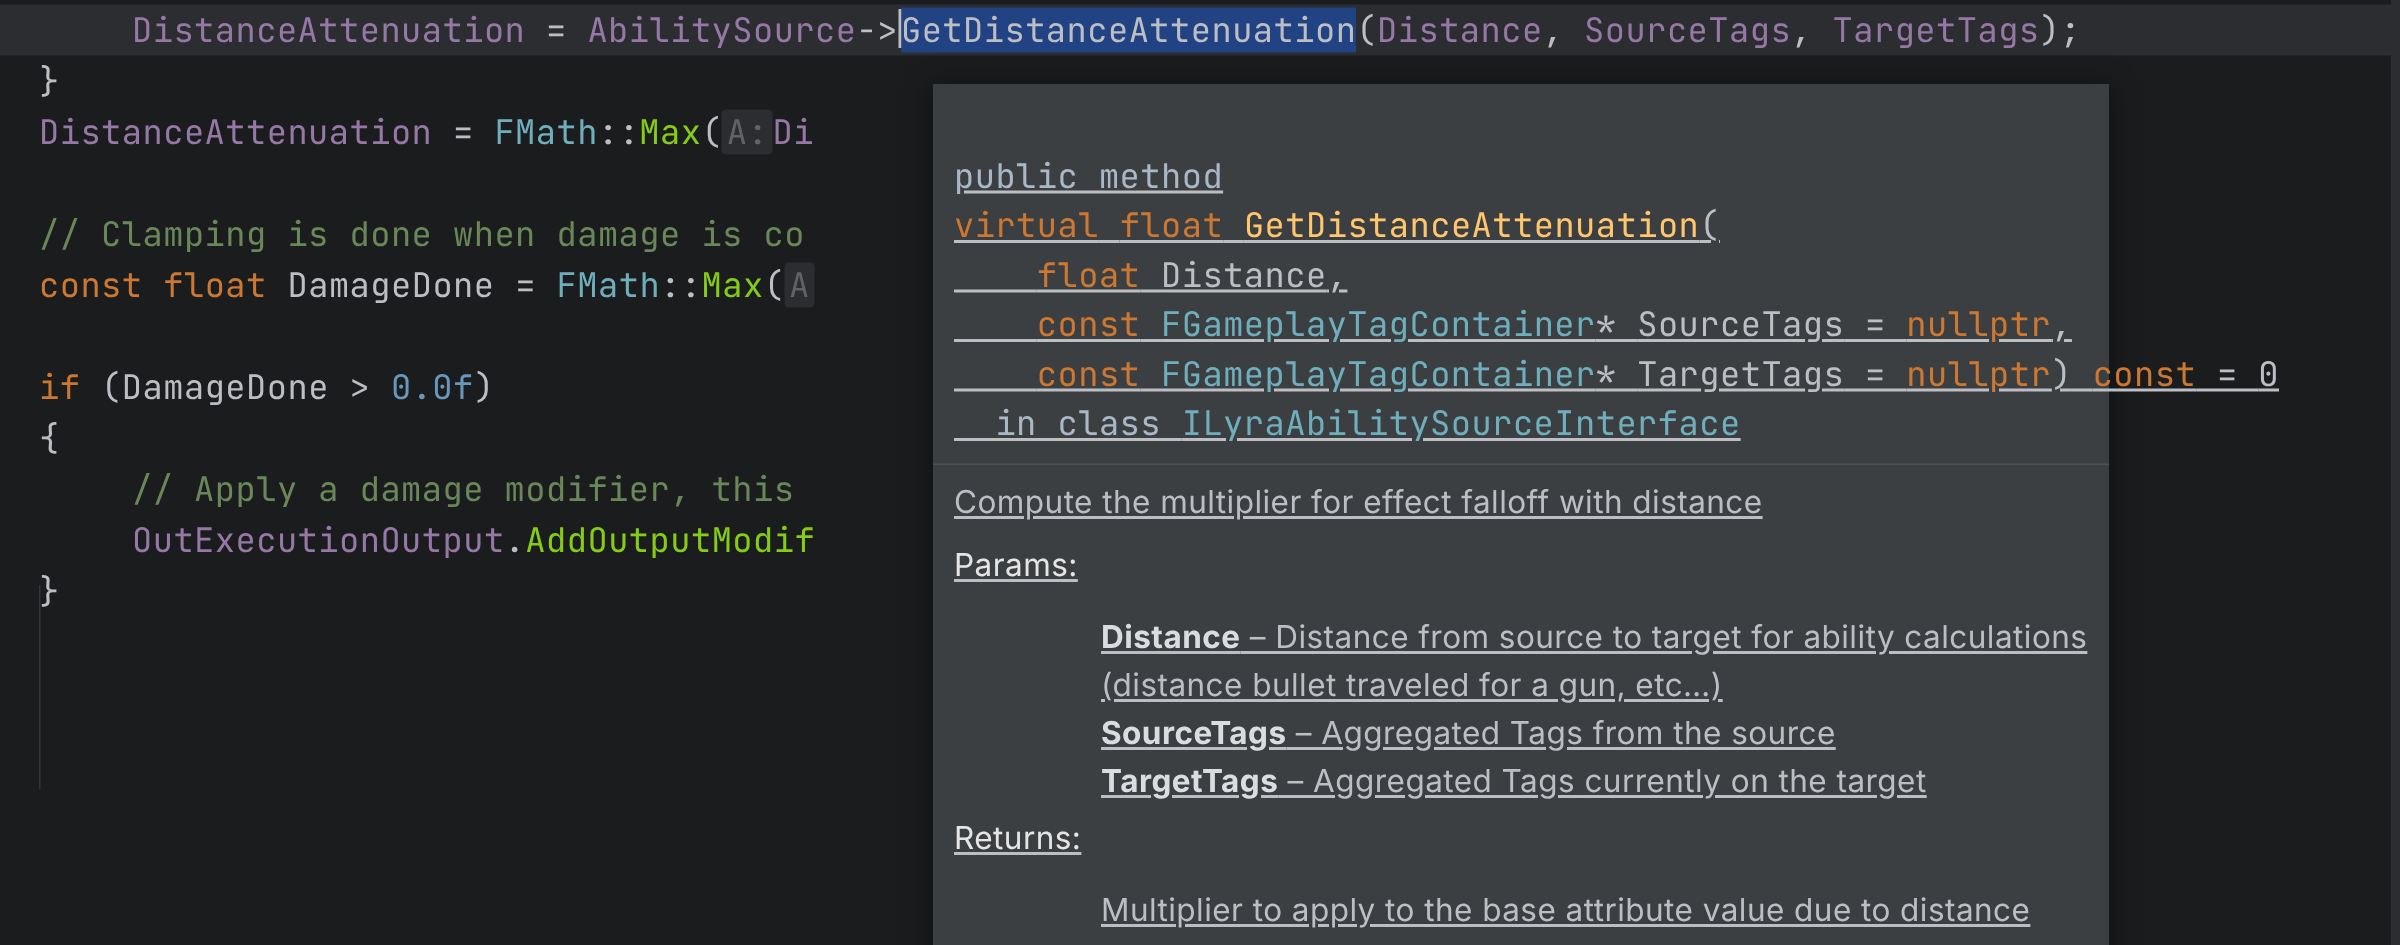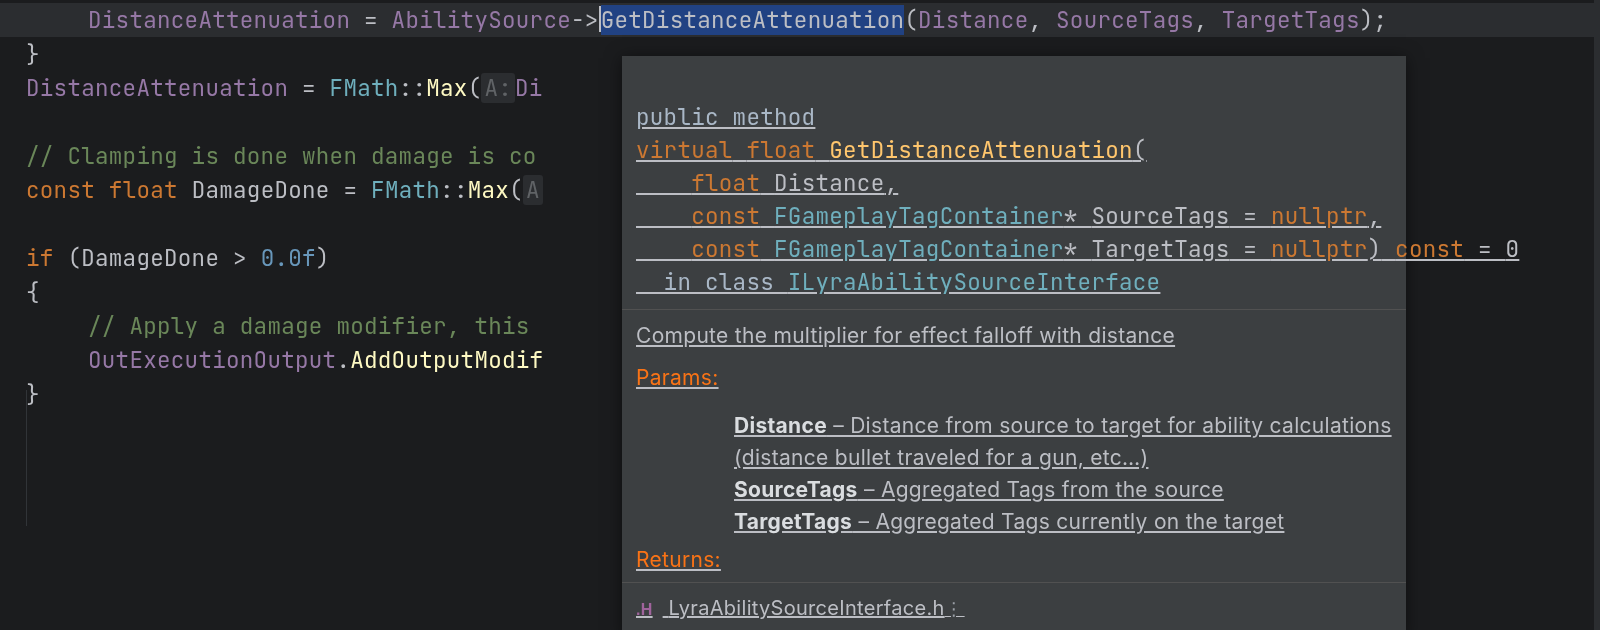--- a/index.html
+++ b/index.html
@@ -14,21 +14,21 @@
     overflow: hidden;
     letter-spacing: 0.3px;
   }
   .editor { position: relative; width: 1600px; height: 630px; padding-top: 3px; }
   .ruler { position:absolute; top:0; bottom:0; right:0; width:6px; background:#2b2d30; }
   .row { white-space: pre; padding-left: 0; }
   .ind0 { padding-left: 26px; }
   .ind1 { padding-left: 88px; }
   .kw  { color: #cc7832; } 
   .id  { color: #bcbec4; }
-  .fn  { color: #fef9c3; } 
+  .fn  { color: #84cc16; } 
   .var { color: #9678a6; } 
   .type{ color: #6fafbd; } 
   .cmt { color: #808080; }
   .cmt.green { color: #6a8759; }
   .num { color: #6897bb; }
   .punct { color: #bcbec4; }
   .op    { color: #bcbec4; }
   .hint { color:#606366; }
   .hint-bg { background:#2b2d30; border-radius:3px; padding:0 3px; }
   .sel  { background:#214283; }
@@ -55,21 +55,21 @@
   .tip .tText { color:#a9b7c6; }
   .tip .kw2 { color:#cc7832; }
   .tip .type2 { color:#6fafbd; }
   .tip .name2 { color:#bcbec4; }
   .tip .fn2 { color:#ffc66d; }
   .tip .eq { color:#bcbec4; }
   .tip .doc { padding:10px 14px 6px 14px;
               font-family: "Segoe UI","Inter",system-ui,sans-serif;
               font-size:21px; line-height:32px; color:#bcbec4;
               border-bottom: 1px solid #515151; }
-  .tip .doc .lbl { color:#f97316; display:inline-block; width:98px; vertical-align:top;}
+  .tip .doc .lbl { color:#e5e5e5; display:inline-block; width:98px; vertical-align:top;}
   .tip .doc .pname { font-weight:bold; color:#dadde0; }
   .tip .doc .pbody { color:#bcbec4;margin-top:48px; }
   .tip .doc .prow { display:flex; }
   .tip .doc .prow .lbl { flex:0 0 98px; }
   .tip .doc .prow .pbody { flex:1; }
   .tip .foot { padding:8px 14px 10px 14px;
                font-family:"Segoe UI","Inter",system-ui,sans-serif;
                font-size:20px; color:#bcbec4; display:flex; align-items:center; }
   .tip .foot .hicon { color:#a0649c; font-weight:600; font-size:16px; margin-right:10px; font-family: "Segoe UI",sans-serif;}
   .tip .foot .fname { color:#bcbec4; font-family: inherit; }
@@ -125,20 +125,21 @@
         <span class="lbl">Params:</span>
         <span class="pbody">
           <span class="pname">Distance</span><span> – Distance from source to target for ability calculations (distance bullet traveled for a gun, etc…)</span><br>
           <span class="pname">SourceTags</span><span> – Aggregated Tags from the source</span><br>
           <span class="pname">TargetTags</span><span> – Aggregated Tags currently on the target</span>
         </span>
       </div>
 
       <div class="prow" style="margin-top:6px;">
         <span class="lbl">Returns:</span>
+        <span class="pbody">Multiplier to apply to the base attribute value due to distance</span>
       </div>
     </div>
 
     <div class="foot">
       <span>
         <span class="hicon">.H</span>
         <span class="fname">LyraAbilitySourceInterface.h</span>
       </span>
       <span class="more">⋮</span>
     </div>

